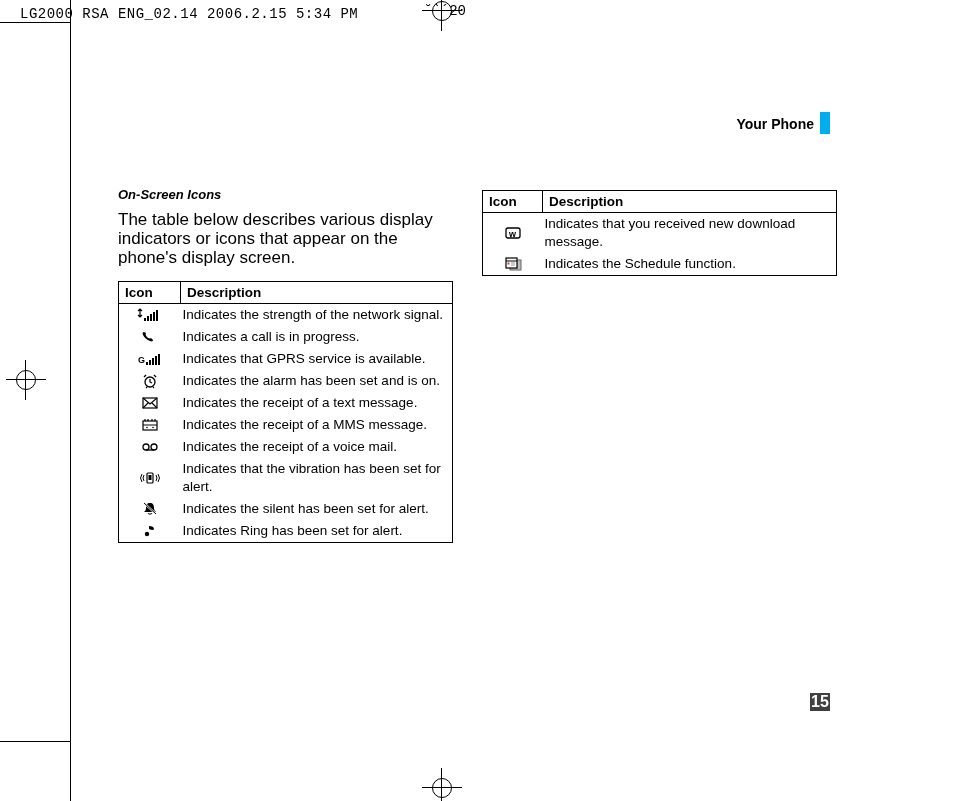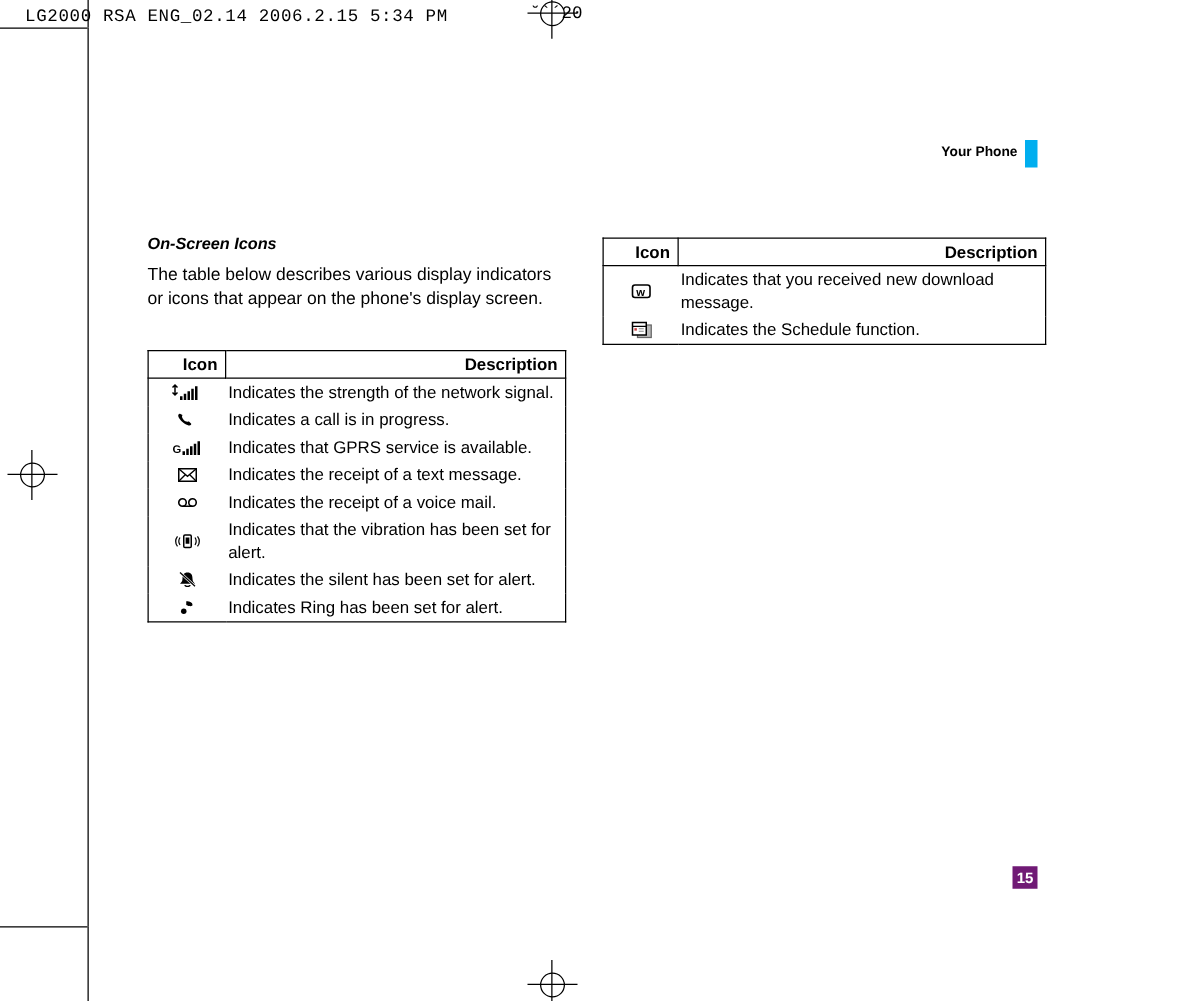--- a/index.html
+++ b/index.html
@@ -18,38 +18,38 @@
   .reg .ring{width:20px;height:20px;border:1px solid #000;border-radius:50%;box-sizing:border-box;}
   .reg .hline{position:absolute;top:9px;left:-10px;width:40px;border-top:1px solid #000;}
   .reg .vline2{position:absolute;top:-10px;left:9px;height:40px;border-left:1px solid #000;}
   .reg-top{top:1px;left:432px;}
   .reg-left{top:370px;left:16px;}
   .reg-bottom{top:778px;left:432px;}
   
   .page-arrow{position:absolute;top:3px;left:424px;
     font-family:"Courier New",monospace;font-size:14px;}
   
-  .section-right{position:absolute;top:116px;right:116px;font-weight:bold;font-size:11px;}
+  .section-right{position:absolute;top:116px;right:116px;font-weight:bold;font-size:14px;}
   .section-right-box{position:absolute;top:112px;right:100px;width:10px;height:22px;background:#00aeef;}
   
   .col-left{position:absolute;top:187px;left:118px;width:335px;}
   .col-right{position:absolute;top:190px;left:482px;width:355px;}
   h2.title{margin:0 0 8px 0;font-size:13px;font-weight:bold;font-style:italic;}
-  p.intro{margin:0 0 32px 0;font-size:14px;line-height:19px;}
+  p.intro{margin:0 0 14px 0;font-size:17px;line-height:19px;}
   table.icon-table{border-collapse:collapse;width:100%;table-layout:fixed;}
-  table.icon-table th{border:1px solid #000;font-weight:bold;font-size:13.5px;padding:3px 6px;text-align:right;}
+  table.icon-table th{border:1px solid #000;font-weight:bold;font-size:13.5px;padding:3px 6px;text-align:left;}
   table.icon-table td{font-size:13.5px;line-height:18px;vertical-align:middle;}
   table.icon-table td.icon-cell{width:62px;text-align:center;padding:2px 0;}
   table.icon-table td.desc-cell{padding:2px 4px 2px 2px;}
   table.icon-table tbody{border-left:1px solid #000;border-right:1px solid #000;border-bottom:1px solid #000;}
   .col-right table.icon-table td.icon-cell{width:60px;}
   
   .ic{display:inline-block;width:28px;height:16px;vertical-align:middle;}
   .page-num-box{position:absolute;top:693px;right:100px;width:20px;height:18px;
-    background:#701a75;color:#fff;font-size:12px;font-weight:bold;text-align:center;line-height:18px;}
+    background:#404040;color:#fff;font-size:16px;font-weight:bold;text-align:center;line-height:18px;}
 </style>
 </head>
 <body>
 
 <div class="page">
   <div class="meta-header">LG2000 RSA ENG_02.14  2006.2.15 5:34 PM</div>
   <div class="page-arrow">˘`´20</div>
 
   <div class="crop-tl-h"></div>
   <div class="crop-tl-v"></div>
@@ -129,25 +129,50 @@
                     <rect x="22" y="3" width="2" height="11"></rect>
                   </g>
                 </svg>
           </span></td>
           <td class="desc-cell">Indicates that GPRS service is available.</td>
           </tr>
         <tr>
             <td class="icon-cell">
           <span class="ic">
             <svg viewBox="0 0 28 16">
+                  <circle cx="14" cy="9" r="5" fill="none" stroke="#000" stroke-width="1.3"></circle>
+                  <path d="M14 6 L14 9 L16 10" stroke="#000" stroke-width="1.2" fill="none"></path>
+                  <path d="M8 4 L10 2 M20 4 L18 2" stroke="#000" stroke-width="1.3"></path>
+                  <path d="M11 14 L10 15 M17 14 L18 15" stroke="#000" stroke-width="1.2"></path>
+                </svg>
+          </span></td>
+          <td class="desc-cell">Indicates the alarm has been set and is on.</td>
+          </tr>
+        <tr>
+            <td class="icon-cell">
+          <span class="ic">
+            <svg viewBox="0 0 28 16">
                   <rect x="7" y="3" width="14" height="10" fill="none" stroke="#000" stroke-width="1.2"></rect>
                   <path d="M7 3 L14 9 L21 3 M7 13 L12 8 M21 13 L16 8" stroke="#000" stroke-width="1.1" fill="none"></path>
                 </svg>
           </span></td>
           <td class="desc-cell">Indicates the receipt of a text message.</td>
+          </tr>
+        <tr>
+            <td class="icon-cell">
+          <span class="ic">
+            <svg viewBox="0 0 28 16">
+                  <rect x="7" y="4" width="14" height="9" fill="none" stroke="#000" stroke-width="1.2"></rect>
+                  <path d="M9 2 L9 4 M12 2 L12 4 M16 2 L16 4 M19 2 L19 4" stroke="#000" stroke-width="1.2"></path>
+                  <path d="M7 8 L21 8" stroke="#000" stroke-width="1"></path>
+                  <circle cx="11" cy="10.5" r="0.8" fill="#000"></circle>
+                  <circle cx="17" cy="10.5" r="0.8" fill="#000"></circle>
+                </svg>
+          </span></td>
+          <td class="desc-cell">Indicates the receipt of a MMS message.</td>
           </tr>
         <tr>
             <td class="icon-cell">
           <span class="ic">
             <svg viewBox="0 0 28 16">
                   <circle cx="10" cy="8" r="3" fill="none" stroke="#000" stroke-width="1.3"></circle>
                   <circle cx="18" cy="8" r="3" fill="none" stroke="#000" stroke-width="1.3"></circle>
                   <path d="M10 11 L18 11" stroke="#000" stroke-width="1.3"></path>
                 </svg>
           </span></td>

